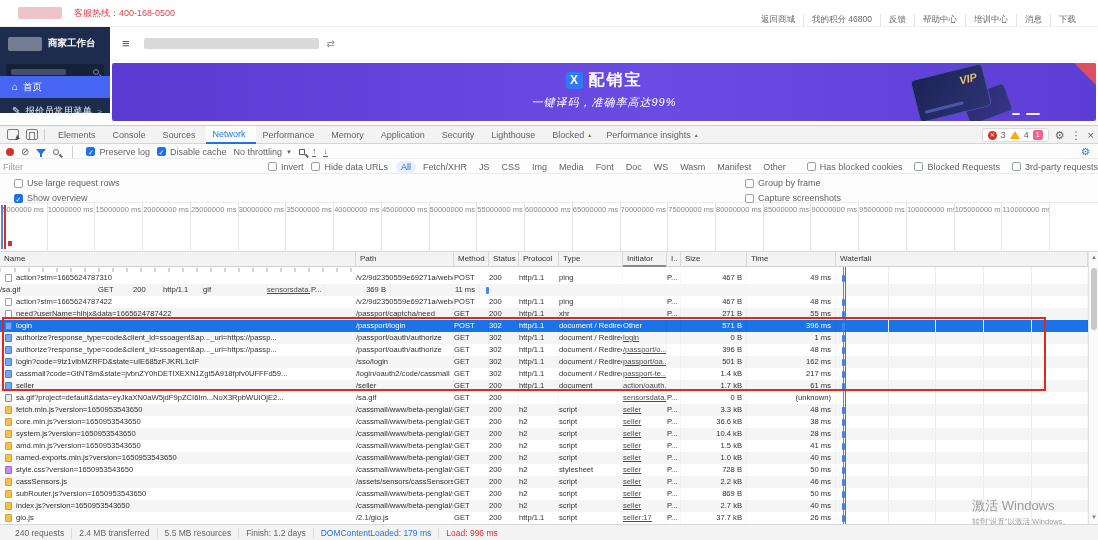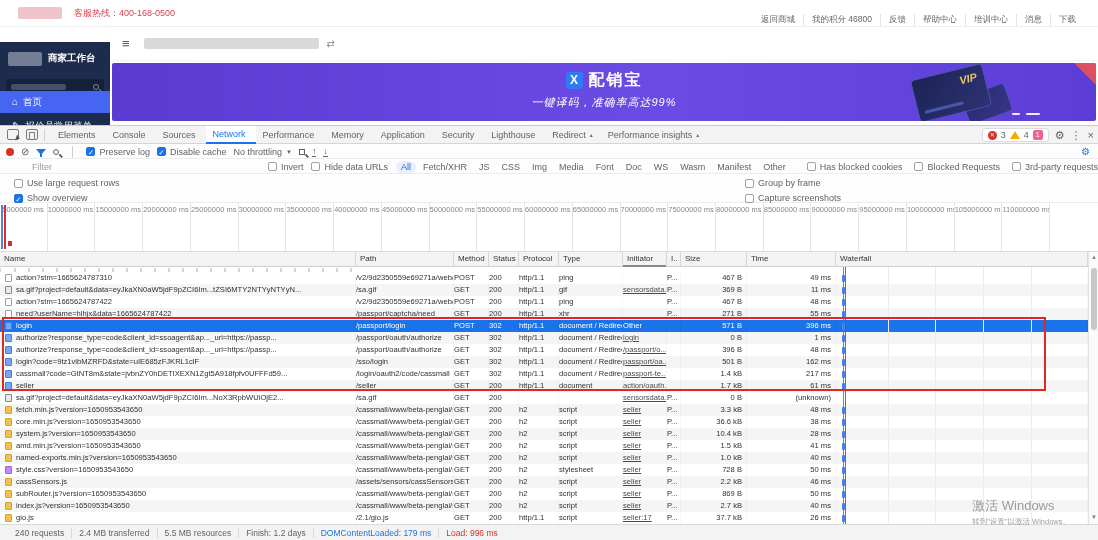--- a/index.html
+++ b/index.html
@@ -26,21 +26,21 @@
   #chat-wrap{position:relative;display:flex;align-items:center;gap:3px;padding-left:10px;border-left:1px solid #e5e5e5}
   .mini-clock{width:8px;height:8px;border:1px solid #777;border-radius:50%}
   #chat-badge{position:absolute;top:-5px;right:-10px;background:#f23c3c;color:#fff;font-size:7px;
     min-width:10px;height:10px;line-height:10px;text-align:center;border-radius:6px;padding:0 2px}
   #avatar{width:18px;height:18px;border-radius:50%;background:#dcebfd;position:relative;overflow:hidden;margin-left:14px}
   #avatar .head{position:absolute;left:6px;top:3px;width:6px;height:6px;border-radius:50%;background:#3c78e0}
   #avatar .body{position:absolute;left:3px;top:10px;width:12px;height:8px;border-radius:6px 6px 0 0;background:#3c78e0}
   #user-blur{width:64px;height:10px}
 
   
-  #sidebar{left:0;top:42px;width:110px;height:86px;background:#1d2b4d}
+  #sidebar{left:0;top:27px;width:110px;height:86px;background:#1d2b4d}
   #sb-head{display:flex;align-items:center;height:33px;padding-left:8px;gap:6px}
   #sb-logo{width:34px;height:14px;background:#8a93a8;border-radius:2px;opacity:.8}
   #sb-title{color:#fff;font-size:9.5px;font-weight:bold;white-space:nowrap}
   #sb-search{position:absolute;left:6px;top:37px;width:98px;height:15px;background:#152138;border-radius:2px;display:flex;align-items:center;justify-content:space-between;padding:0 5px}
   #sb-search .ph{width:55px;height:6px;background:#44506b;border-radius:2px}
   .mag{width:6px;height:6px;border:1px solid #7d89a3;border-radius:50%;position:relative}
   .mag:after{content:"";position:absolute;left:5px;top:5px;width:3px;height:1px;background:#7d89a3;transform:rotate(45deg)}
   .sb-item{position:absolute;left:0;width:110px;height:22px;display:flex;align-items:center;color:#e8ecf5;font-size:9.5px;gap:5px;padding-left:12px;cursor:pointer}
   .sb-item.active{background:#4565f2;color:#fff}
   .sb-item .gi{font-size:10px;line-height:10px}
@@ -86,21 +86,21 @@
   .funnel:after{content:"";position:absolute;left:-1px;top:-6px;width:2px;height:8px;background:#1a73e8}
   .mag2{width:6px;height:6px;border:1.5px solid #5f6368;border-radius:50%;position:relative}
   .mag2:after{content:"";position:absolute;left:5px;top:5px;width:4px;height:1.5px;background:#5f6368;transform:rotate(45deg)}
   .cbrow{display:flex;align-items:center;gap:4px;white-space:nowrap}
   .cb{width:9px;height:9px;border-radius:2px;border:1px solid #9aa0a6;background:#fff;color:#fff;font-size:7px;line-height:9px;text-align:center}
   .cb.on{background:#1a73e8;border-color:#1a73e8}
   .caret{font-size:6px;color:#5f6368}
   .updown{font-size:9px;line-height:9px;border-bottom:1px solid #5f6368;color:#5f6368}
   #cond-gear{position:absolute;right:8px;color:#1a73e8;font-size:10px}
 
-  #filterrow{position:absolute;left:0;top:34px;width:1098px;height:14px;display:flex;align-items:center;border-bottom:1px solid #ececec;background:#fdfdfd;padding-left:32px;gap:8px}
+  #filterrow{position:absolute;left:0;top:34px;width:1098px;height:14px;display:flex;align-items:center;border-bottom:1px solid #ececec;background:#fdfdfd;padding-left:3px;gap:8px}
   #filter-ph{color:#9aa0a6;width:272px}
   .pill{padding:0 5px;border-radius:6px;line-height:12px;white-space:nowrap;cursor:pointer}
   .pill.on{background:#e8f0fe;color:#1967d2}
   #pillwrap{display:flex;gap:2px;align-items:center}
 
   #optrows{position:absolute;left:0;top:49px;width:1098px;height:28px;background:#fdfdfd;border-bottom:1px solid #ececec}
   .optcol{position:absolute;display:flex;flex-direction:column;gap:5px;top:3px}
   #optleft{left:14px}#optright{left:745px}
 
   
@@ -269,21 +269,21 @@
             <span>Security</span>
             <span class="mark"></span>
           </span>
 
           <span class="dtab">
             <span>Lighthouse</span>
             <span class="mark"></span>
           </span>
 
           <span class="dtab">
-            <span>Redirect</span>
+            <span>Blocked</span>
             <span class="mark">▲</span>
           </span>
 
           <span class="dtab">
             <span>Performance insights</span>
             <span class="mark">▲</span>
           </span>
         </span>
       <span id="tab-right">
         <span id="badge-pill">
@@ -454,24 +454,20 @@
             <div class="c-init"><span></span></div>
             <div class="c-pri">P...</div>
             <div class="c-size">467 B</div>
             <div class="c-time">49 ms</div>
             <div class="c-wf">
               <span class="wfbar" style="display:block"></span>
             </div>
           </div>
 
           <div class="nrow">
-            <div class="c-name">
-              <span class="fico gif-icon"></span>
-              <span>sa.gif?project=default&amp;data=eyJkaXN0aW5jdF9pZCI6Im...tZSI6MTY2NTYyNTYyN...</span>
-            </div>
             <div class="c-path">/sa.gif</div>
             <div class="c-method">GET</div>
             <div class="c-status">200</div>
             <div class="c-proto">http/1.1</div>
             <div class="c-type">gif</div>
             <div class="c-init"><span class="lnk">sensorsdata...</span></div>
             <div class="c-pri">P...</div>
             <div class="c-size">369 B</div>
             <div class="c-time">11 ms</div>
             <div class="c-wf">

